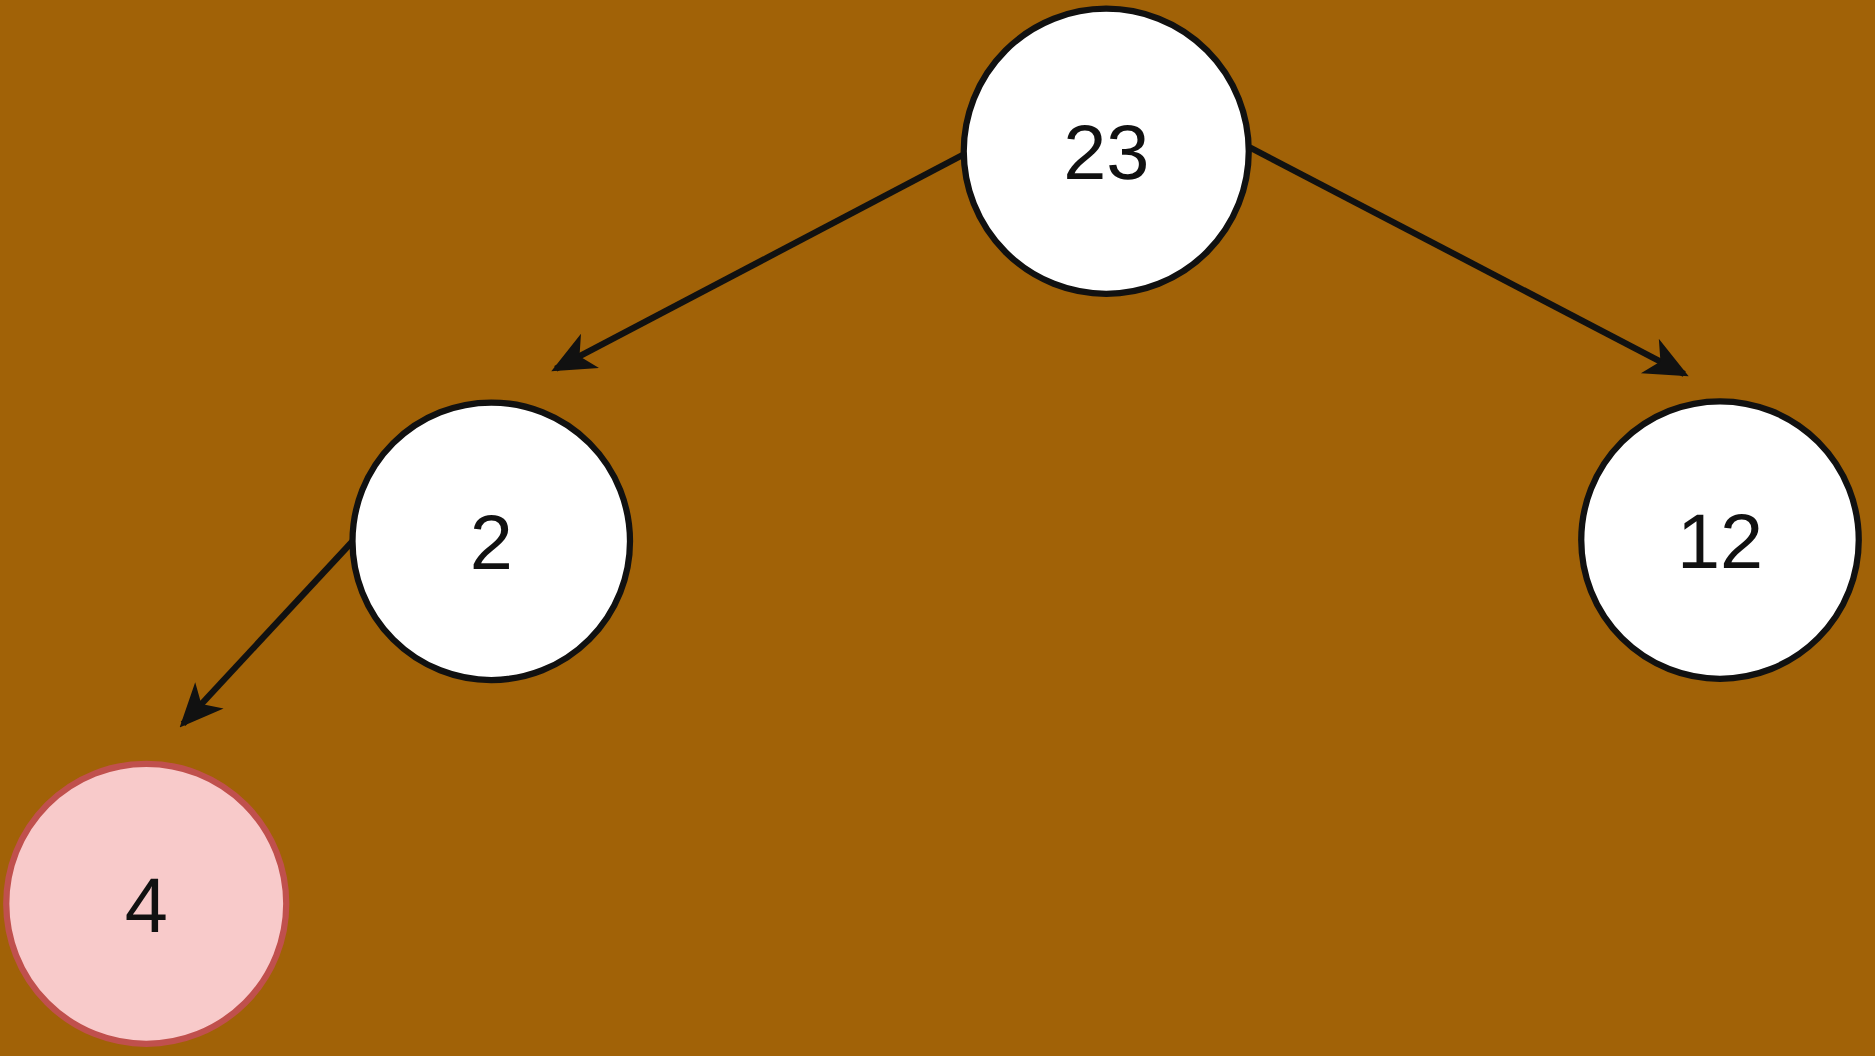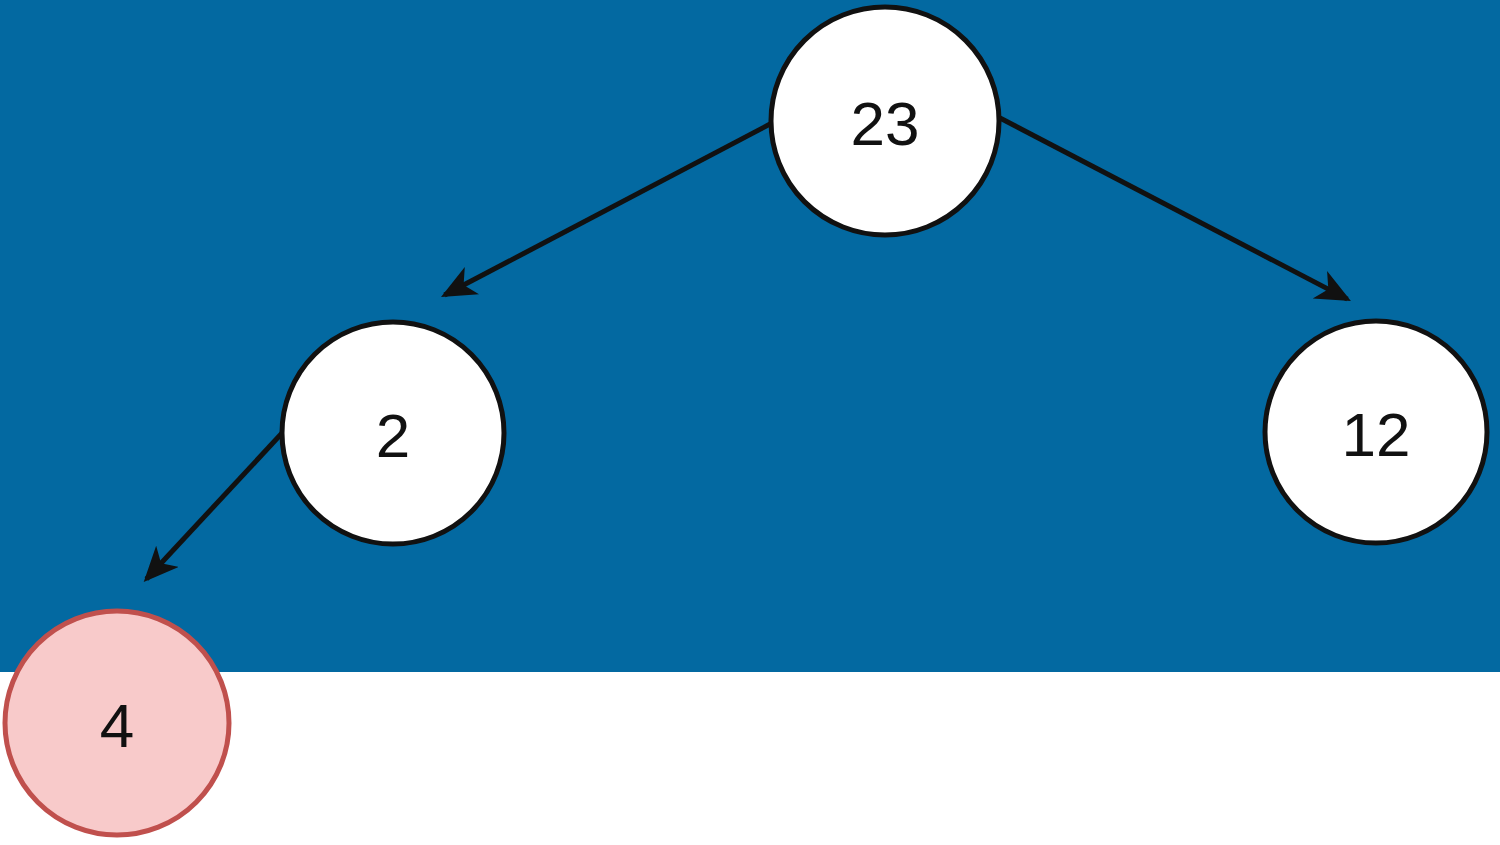--- a/index.html
+++ b/index.html
@@ -9,22 +9,22 @@
   }
   body {
     width: 1500px;
     height: 845px;
     overflow: hidden;
     font-family: "Liberation Sans", sans-serif;
   }
   #diagram-canvas {
     position: relative;
     width: 1500px;
-    height: 672px;
-    background: #0369a1;
+    height: 845px;
+    background: #a16207;
   }
   #tree-svg {
     position: absolute;
     top: 0;
     left: 0;
     width: 1500px;
     height: 845px;
     display: block;
   }
   .node-circle {

